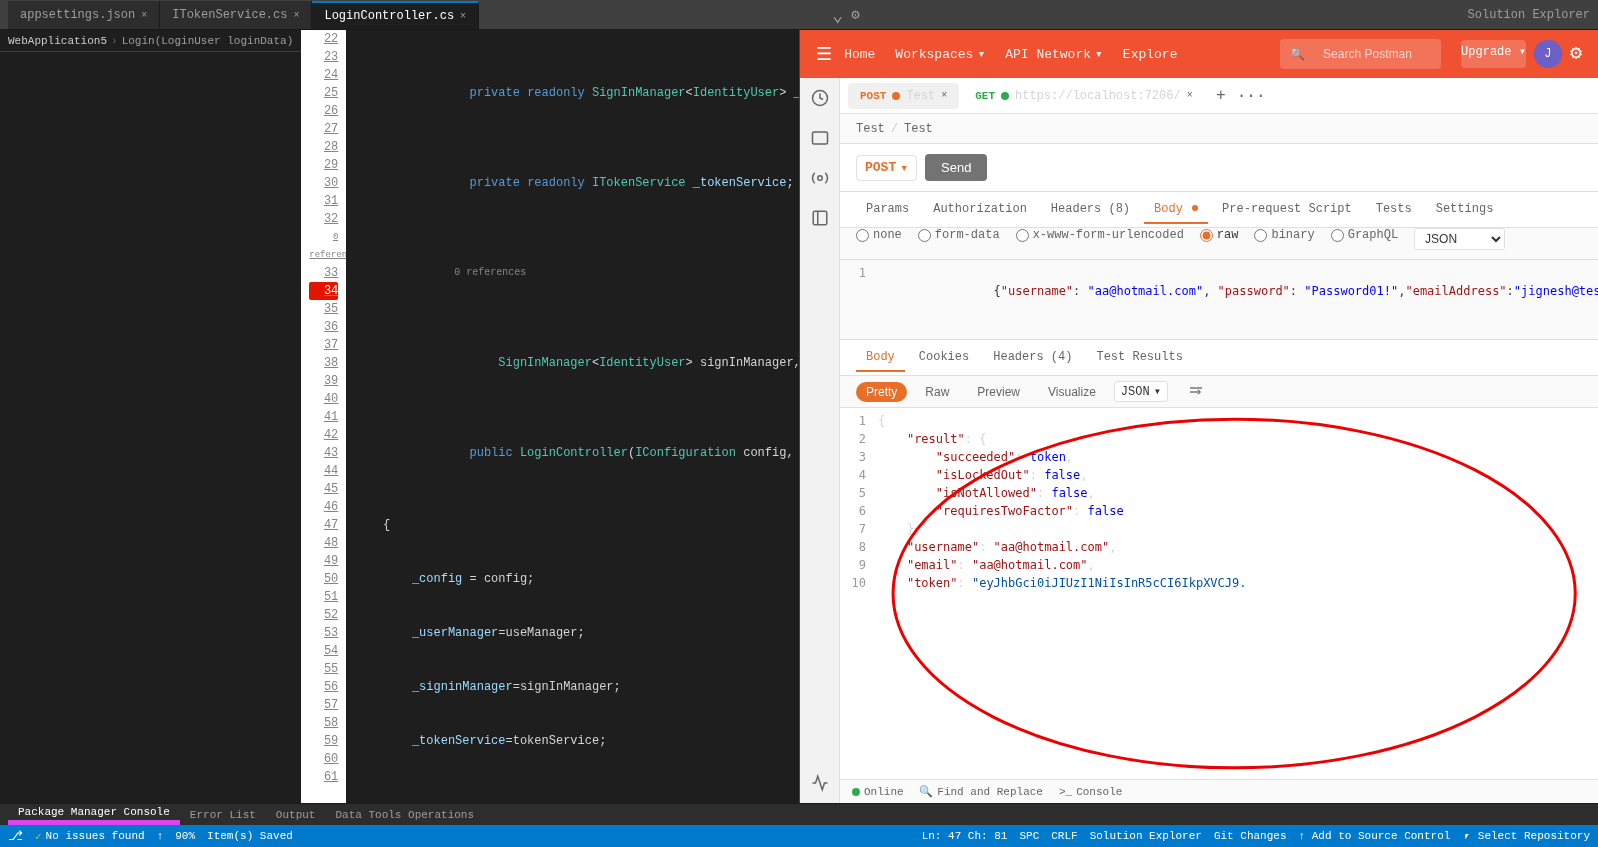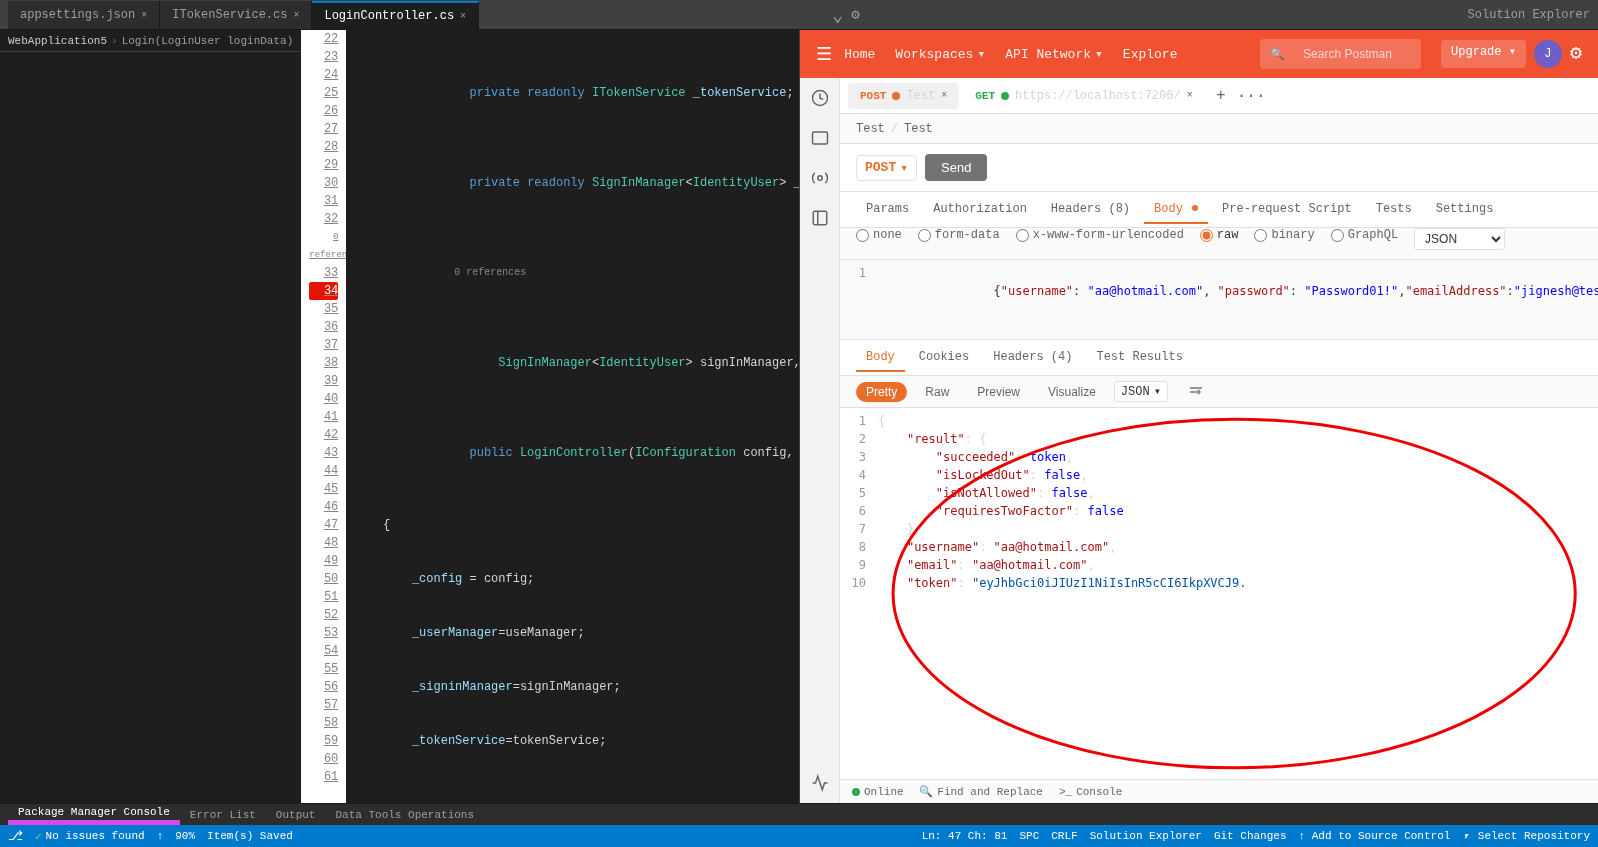--- a/index.html
+++ b/index.html
@@ -195,24 +195,24 @@
           <div class="line-number">56</div>
           <div class="line-number">57</div>
           <div class="line-number">58</div>
           <div class="line-number">59</div>
           <div class="line-number">60</div>
           <div class="line-number">61</div>
 
         </div>
         <div class="code-lines" style="overflow-y: auto;">
           <div class="code-line">
+            &nbsp;&nbsp;&nbsp;&nbsp;<span class="kw">private</span> <span class="kw">readonly</span> <span class="type">SignInManager</span>&lt;<span class="type">IdentityUser</span>&gt; <span class="attr">_signinManager</span>;
+          </div>
+          <div class="code-line">
             &nbsp;&nbsp;&nbsp;&nbsp;<span class="kw">private</span> <span class="kw">readonly</span> <span class="type">ITokenService</span> <span class="attr">_tokenService</span>;
-          </div>
-          <div class="code-line">
-            &nbsp;&nbsp;&nbsp;&nbsp;<span class="kw">private</span> <span class="kw">readonly</span> <span class="type">SignInManager</span>&lt;<span class="type">IdentityUser</span>&gt; <span class="attr">_signinManager</span>;
           </div>
           <div class="code-line" style="color:#858585; font-size:10px; padding-left: 4px;">
             &nbsp;&nbsp;&nbsp;&nbsp;0 references
           </div>
           <div class="code-line">
             &nbsp;&nbsp;&nbsp;&nbsp;&nbsp;&nbsp;&nbsp;&nbsp;<span class="type">SignInManager</span>&lt;<span class="type">IdentityUser</span>&gt; signInManager, <span class="type">ITokenService</span> tokenService)
           </div>
           <div class="code-line">
             &nbsp;&nbsp;&nbsp;&nbsp;<span class="kw">public</span> <span class="type">LoginController</span>(<span class="type">IConfiguration</span> config, <span class="type">UserManager</span>&lt;<span class="type">IdentityUser</span>&gt; useManager,
           </div>
@@ -277,21 +277,21 @@
             <span>API Network</span>
             <span>▾</span>
           </span>
           <span class="postman-nav-item">Explore</span>
         </nav>
         <div style="display:flex; align-items:center; gap:6px; background:rgba(255,255,255,0.2); border-radius:4px; padding:4px 10px;">
           <span style="color:rgba(255,255,255,0.8);">🔍</span>
           <input class="postman-search" type="text" style="background: transparent; border: none; outline: none; color: rgb(255, 255, 255); font-size: 12px; width: 120px;" placeholder="Search Postman">
         </div>
         <div style="display:flex; gap:8px; margin-left:8px;">
-          <span style="color:#fff;font-size:12px;cursor:pointer;background:rgba(255,255,255,0.2);padding:4px 10px;border-radius:4px;">Upgrade ▾</span>
+          <span style="color:#fff;font-size:12px;cursor:pointer;background:rgba(255,255,255,0.2);padding:4px 0;border-radius:4px;">Upgrade ▾</span>
           <div style="width:28px;height:28px;border-radius:50%;background:#6c5fc7;display:flex;align-items:center;justify-content:center;color:#fff;font-size:12px;cursor:pointer;">J</div>
           <span style="color:#fff;font-size:20px;cursor:pointer;">⚙</span>
         </div>
       </div>
 
       <div style="display:flex; flex:1; overflow:hidden;">
 
         <div class="pm-sidebar">
           <div class="pm-icon" title="History">
             <svg width="18" height="18" viewBox="0 0 24 24" fill="none" stroke="#666" stroke-width="2">

